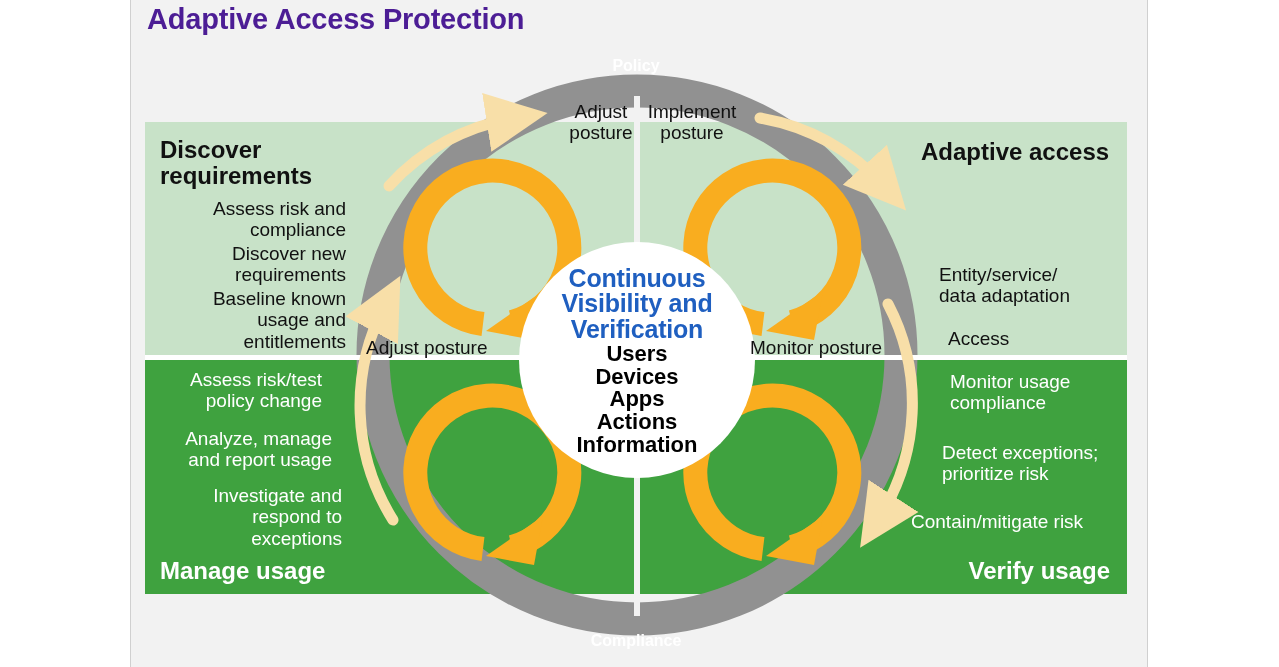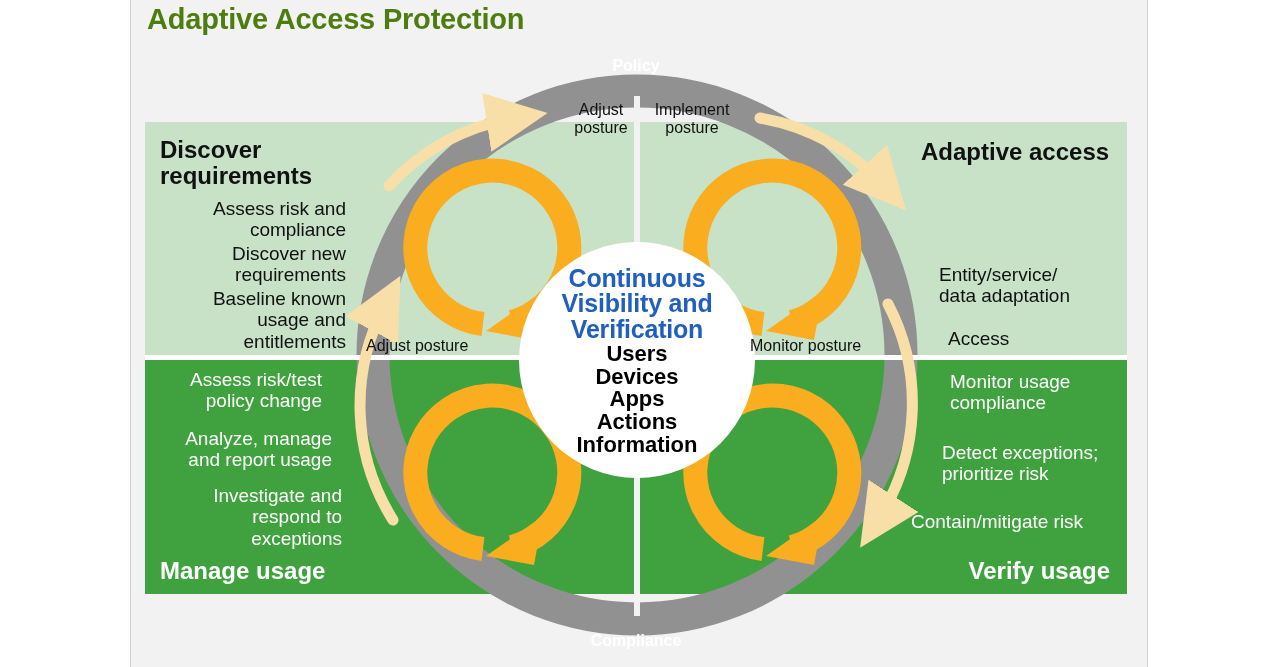--- a/index.html
+++ b/index.html
@@ -4,21 +4,21 @@
 <style>
   html,body{margin:0;padding:0;background:#ffffff;}
   body{width:1279px;height:667px;font-family:"Liberation Sans",sans-serif;overflow:hidden;}
 
   #page{position:relative;width:1279px;height:667px;background:#ffffff;}
 
   
   #slide{position:absolute;left:130px;top:0;width:1016px;height:667px;background:#f2f2f2;
          border-left:1px solid #d0d0d0;border-right:1px solid #d0d0d0;}
 
-  #title{position:absolute;left:147px;top:3px;font-size:29px;font-weight:bold;color:#4d7c0f;
+  #title{position:absolute;left:147px;top:3px;font-size:29px;font-weight:bold;color:#4c1d95;
          letter-spacing:-0.2px;white-space:nowrap;}
 
   
   .quad{position:absolute;box-sizing:border-box;}
   #q-tl{left:145px;top:122px;width:492px;height:235px;background:#c8e2c8;}
   #q-tr{left:639px;top:122px;width:488px;height:235px;background:#c8e2c8;}
   #q-bl{left:145px;top:359px;width:492px;height:235px;background:#3fa23f;}
   #q-br{left:639px;top:359px;width:488px;height:235px;background:#3fa23f;}
 
   
@@ -51,21 +51,21 @@
   #art{position:absolute;left:0;top:0;width:1279px;height:667px;pointer-events:none;}
 
   
   #centre{position:absolute;left:517px;top:252px;width:240px;height:218px;
           display:flex;flex-direction:column;align-items:center;justify-content:center;
           text-align:center;line-height:1.03;}
   #centre .blue{color:#1f5fc0;font-size:25px;font-weight:bold;letter-spacing:-0.2px;}
   #centre .blk{color:#000000;font-size:22px;font-weight:bold;}
 
   
-  .plab{position:absolute;font-size:16px;color:#111111;line-height:1.12;text-align:center;}
+  .plab{position:absolute;font-size:19px;color:#111111;line-height:1.12;text-align:center;}
   #p-adjust-top{left:546px;top:101px;width:110px;}
   #p-impl-top{left:629px;top:101px;width:126px;}
   #p-adjust-mid{left:366px;top:337px;width:170px;text-align:left;}
   #p-monitor-mid{left:750px;top:337px;width:180px;text-align:left;}
 
   
   .ringword{position:absolute;font-size:16px;font-weight:bold;color:#ffffff;text-align:center;}
   #w-policy{left:576px;top:57px;width:120px;}
   #w-compliance{left:556px;top:632px;width:160px;}
 </style>

